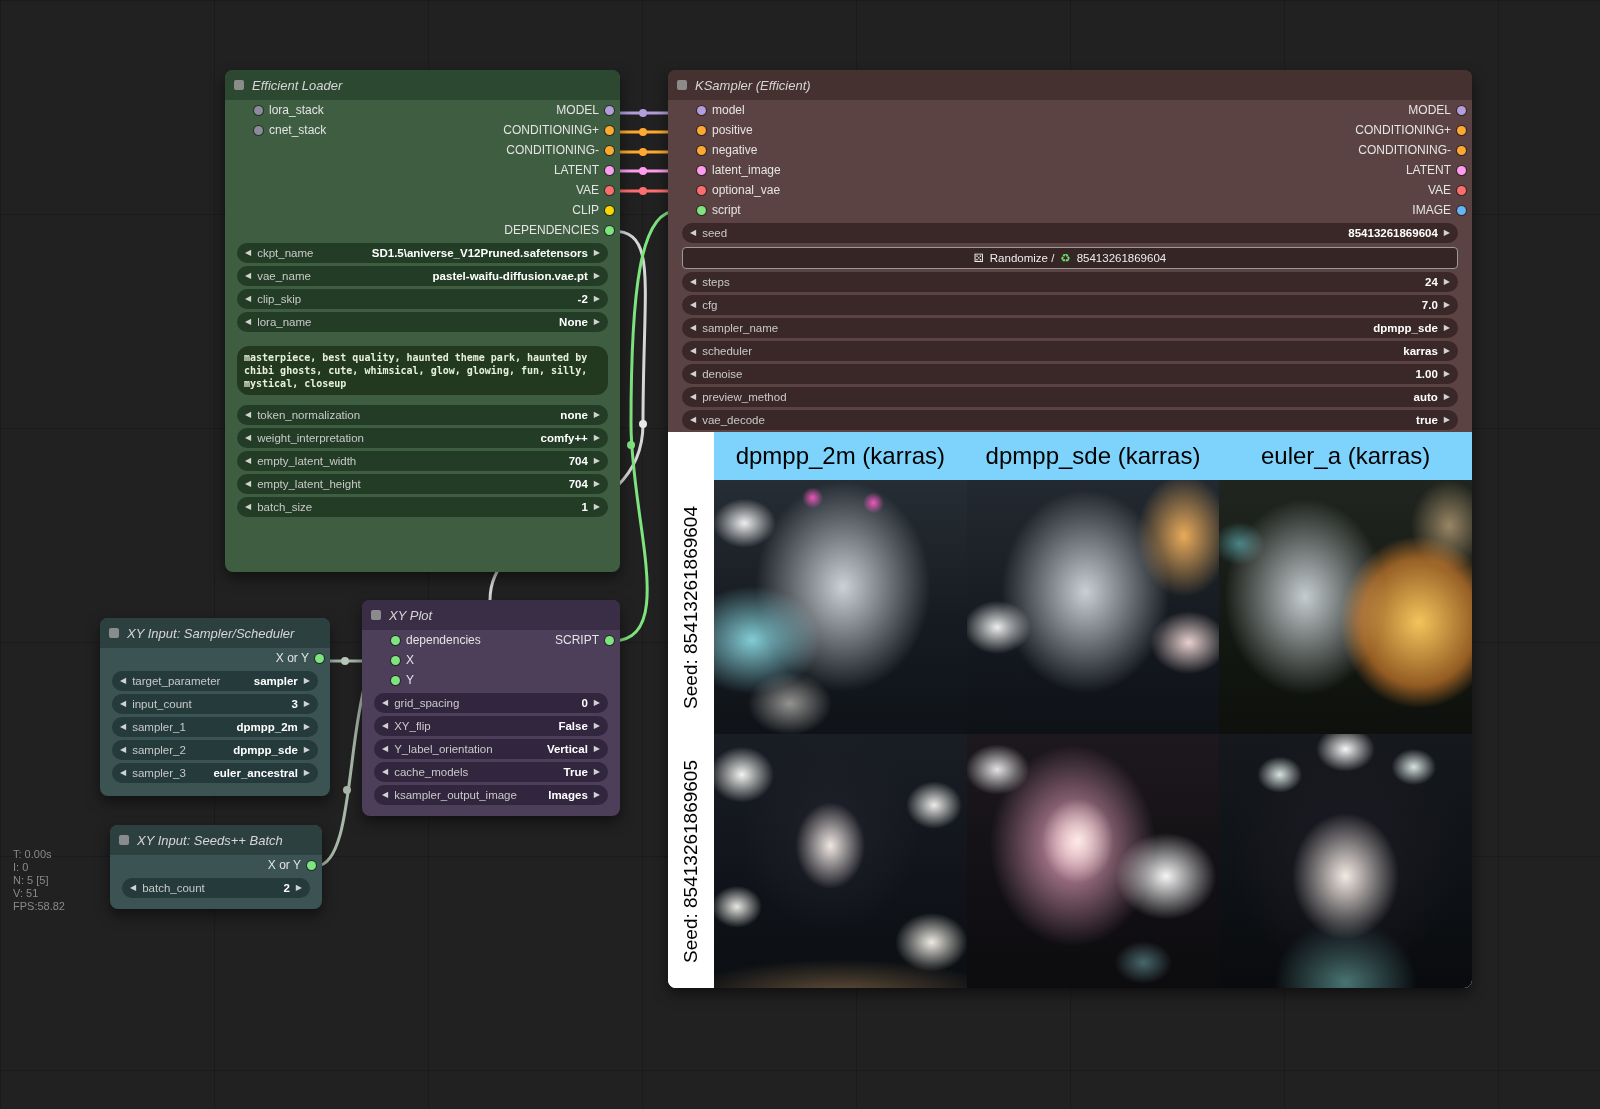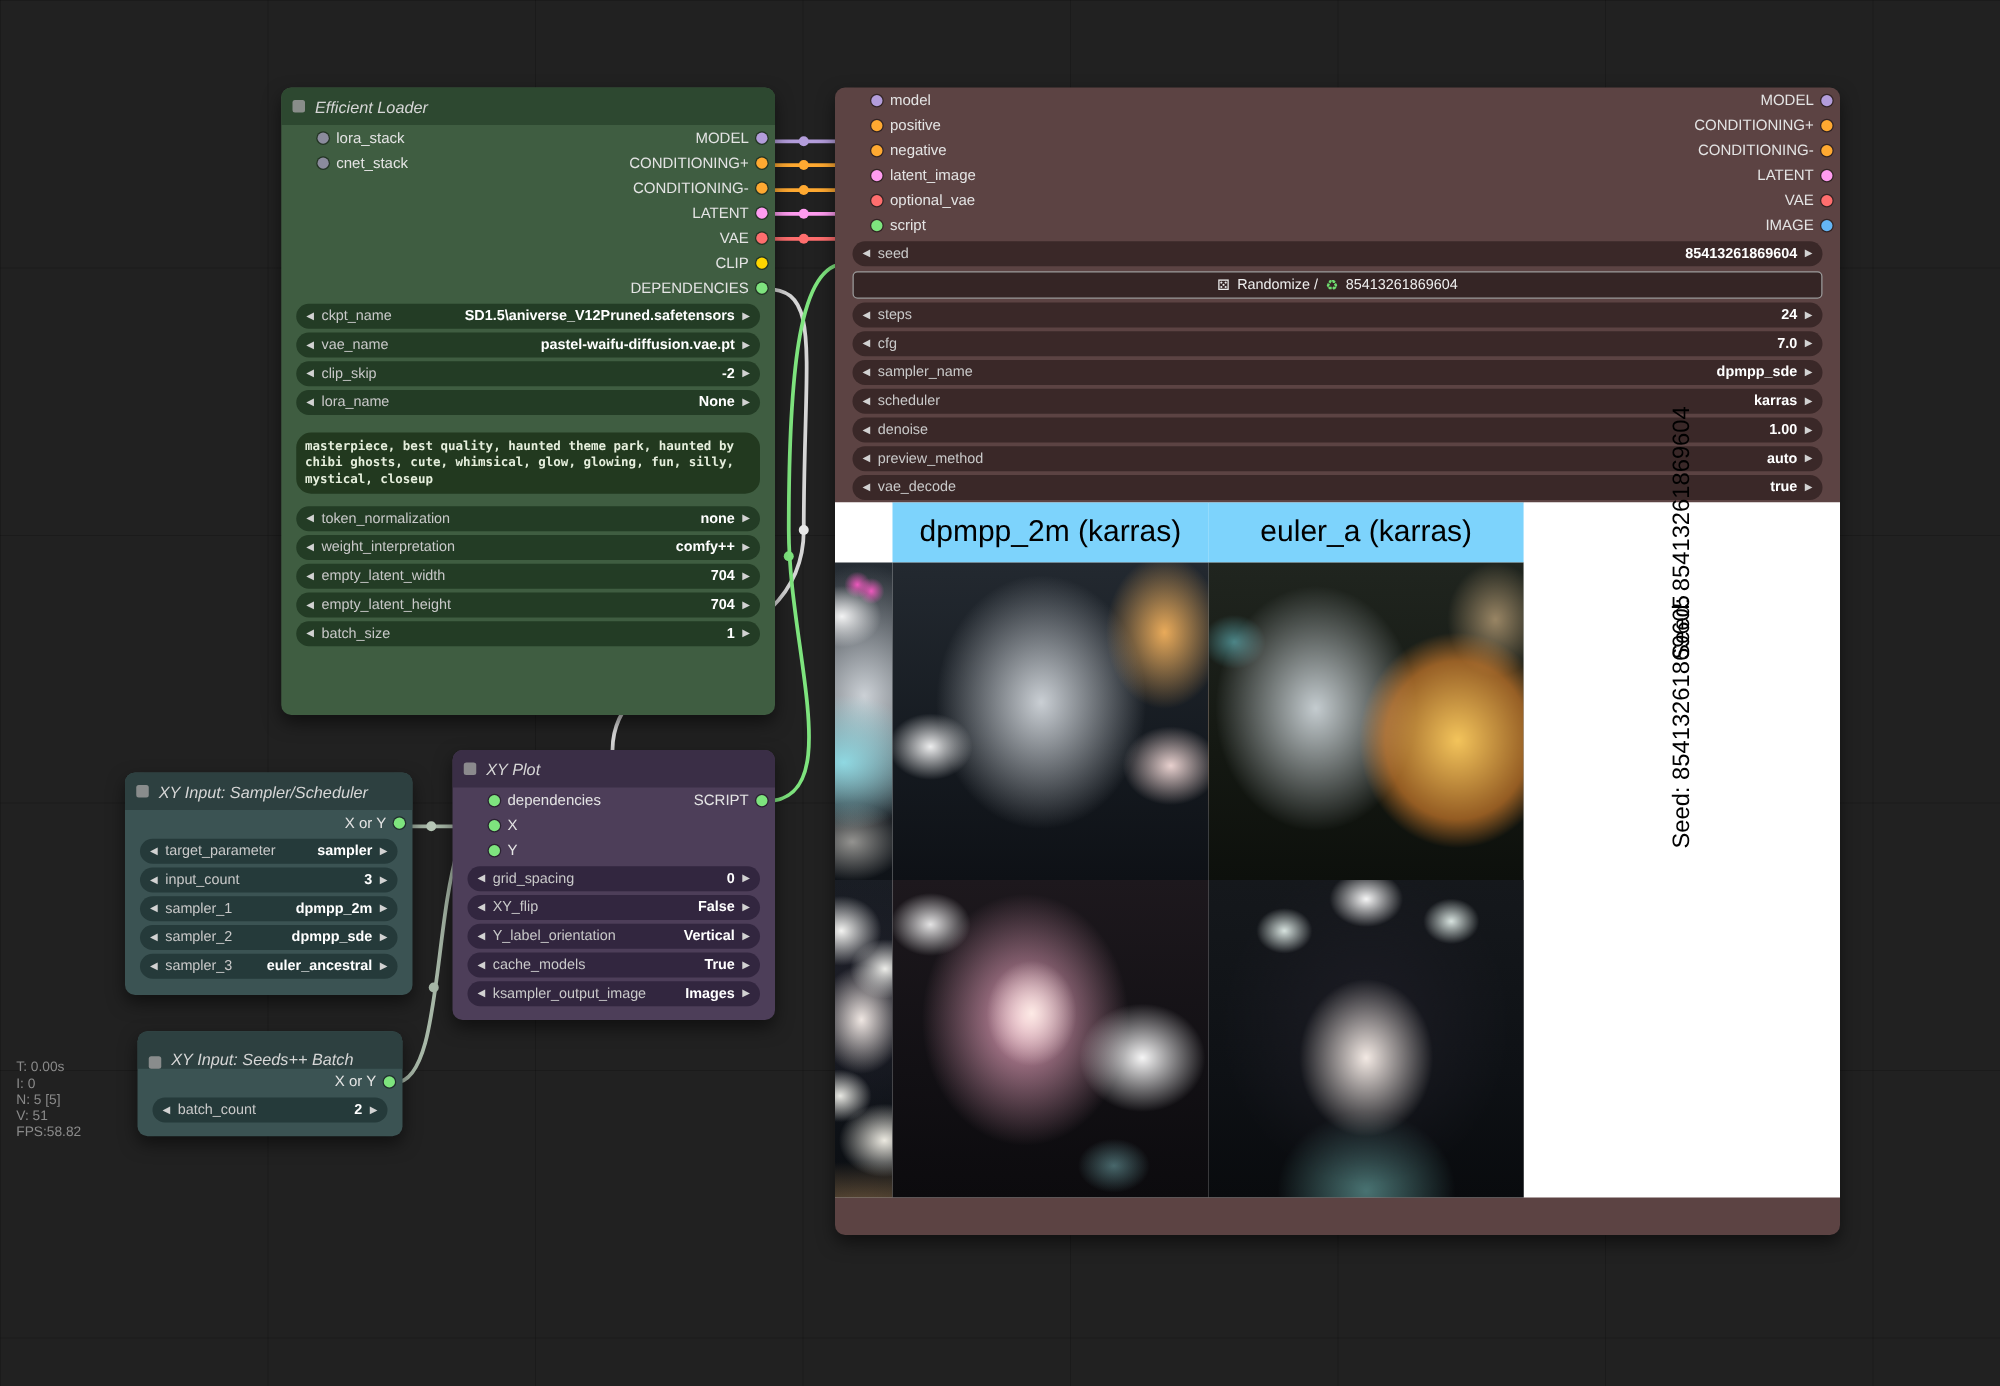--- a/index.html
+++ b/index.html
@@ -50,21 +50,21 @@
   
   .n-xys{left:100px;top:618px;width:230px;height:178px;background:#3b5353;}
   .n-xys .nhead{background:#2d4040;}
   .n-xys .widget{background:#253a3a;}
   
   .n-xyp{left:362px;top:600px;width:258px;height:216px;background:#4d3e59;}
   .n-xyp .nhead{background:#3a2e46;}
   .n-xyp .widget{background:#32263f;}
   
   .n-xyb{left:110px;top:825px;width:212px;height:84px;background:#3b5353;}
-  .n-xyb .nhead{background:#2d4040;align-items:flex-end;}
+  .n-xyb .nhead{background:#2d4040;}
   .n-xyb .widget{background:#253a3a;}
   .stats{position:absolute;left:13px;top:848px;font-size:11px;line-height:13px;color:#8a8a8a;z-index:2;}
   
   .art1{background:
     radial-gradient(45px 35px at 12% 17%,rgba(255,255,255,.92),transparent 70%),
     radial-gradient(95px 75px at 15% 63%,rgba(150,235,245,.85),transparent 72%),
     radial-gradient(14px 14px at 39% 7%,rgba(255,90,200,.9),transparent 75%),
     radial-gradient(14px 14px at 63% 9%,rgba(255,90,200,.9),transparent 75%),
     radial-gradient(125px 150px at 51% 42%,rgba(228,233,238,.88),rgba(228,233,238,0) 70%),
     radial-gradient(60px 45px at 30% 88%,rgba(255,250,240,.55),transparent 70%),
@@ -236,20 +236,24 @@
       <div class="widget">
           <span class="arr">◀</span>
           <span class="wname">batch_size</span>
           <span class="wval">1</span>
           <span class="arr">▶</span>
         </div>
     </div>
   </div>
 
   <div class="node n-ks">
+    <div class="nhead">
+      <span class="tbox"></span>
+      <span class="ntitle">KSampler (Efficient)</span>
+    </div>
     <div class="iogrid">
       <div class="ioin">
         <div class="slot sin">
             <span class="dot c-model"></span>
             <span>model</span>
           </div>
         <div class="slot sin">
             <span class="dot c-cond"></span>
             <span>positive</span>
           </div>
@@ -347,20 +351,21 @@
       </div>
     <div class="widget">
         <span class="arr">◀</span>
         <span class="wname">vae_decode</span>
         <span class="wval">true</span>
         <span class="arr">▶</span>
       </div>
     <div class="preview">
       <div class="pcorner"></div>
       <div class="phead">dpmpp_2m (karras)</div>
+      <div class="phead">dpmpp_sde (karras)</div>
       <div class="phead">euler_a (karras)</div>
       <div class="prow">
           <span class="rl">Seed: 85413261869604</span>
         </div>
       <div class="cell art1"></div>
       <div class="cell art2"></div>
       <div class="cell art3"></div>
       <div class="prow">
           <span class="rl">Seed: 85413261869605</span>
         </div>

